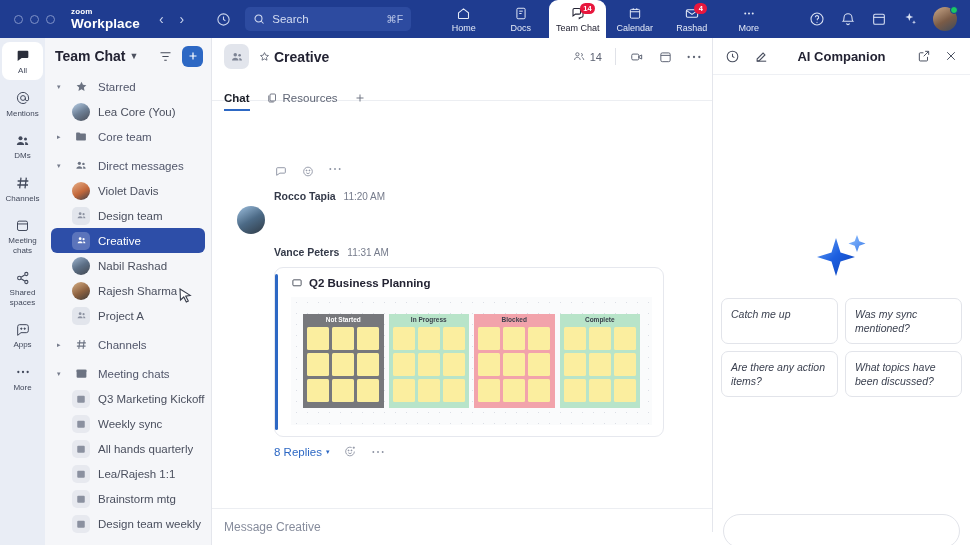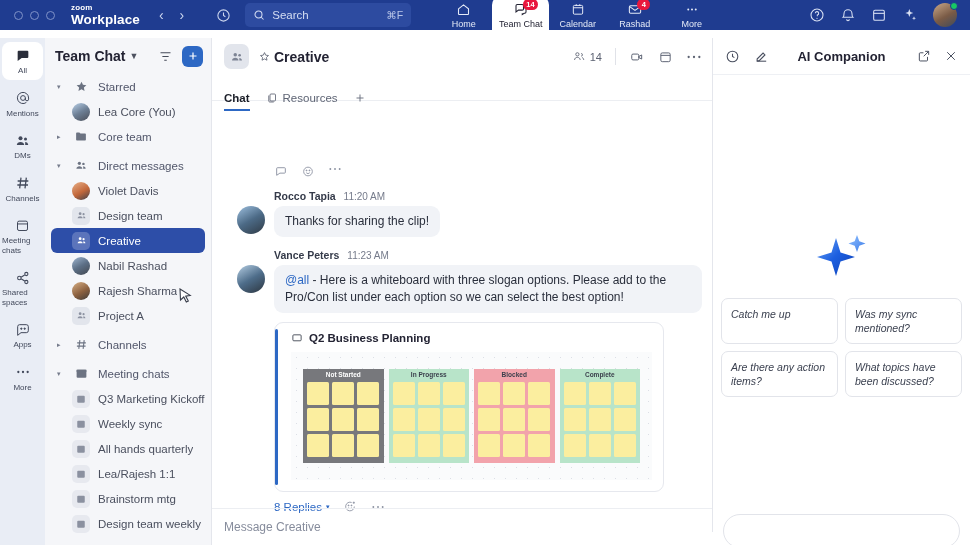--- a/index.html
+++ b/index.html
@@ -5,21 +5,21 @@
   * { box-sizing: border-box; margin: 0; padding: 0; }
   html, body { width: 970px; height: 545px; overflow: hidden; }
   body {
     font-family: "Liberation Sans", sans-serif;
     font-size: 12px;
     color: #232333;
     background: #ffffff;
   }
   
   #topbar {
-    position: absolute; left: 0; top: 0; width: 970px; height: 30px;
+    position: absolute; left: 0; top: 0; width: 970px; height: 38px;
     background: #1e3a8f;
     display: flex; align-items: center;
   }
   #topbar.blue { background: #1f3c90; }
   .win-dots { display: flex; gap: 7px; margin-left: 14px; }
   .win-dot { width: 9px; height: 9px; border-radius: 50%; border: 1.3px solid #7f92c8; }
   .zoom-logo { margin-left: 16px; color: #fff; line-height: 1.0; }
   .zoom-logo .z1 { font-size: 8px; font-weight: bold; letter-spacing: .2px; display:block; }
   .zoom-logo .z2 { font-size: 13.5px; font-weight: bold; letter-spacing: .1px; display:block; margin-top:1px;}
   .navarrows { display: flex; align-items: center; gap: 16px; margin-left: 19px; color: #cdd7ef; }
@@ -53,21 +53,21 @@
   .avatar-top .im { width: 24px; height: 24px; border-radius: 50%; background: linear-gradient(150deg,#caa98a,#7a5b46 55%,#3e4a5b); display:block;}
   .avatar-top .dot { position: absolute; right: -1px; top: -1px; width: 8px; height: 8px; border-radius: 50%; background: #17c964; border: 1.5px solid #1e3a8f; }
   
   #rail {
     position: absolute; left: 0; top: 38px; width: 45px; height: 507px;
     background: #e9edf5; padding-top: 4px;
   }
   .rail-item {
     width: 41px; margin: 0 auto 5px; padding: 5px 0 4px;
     display: flex; flex-direction: column; align-items: center; gap: 2px;
-    color: #42495b; font-size: 8px; border-radius: 8px; cursor: pointer; 
+    color: #42495b; font-size: 8px; border-radius: 8px; cursor: pointer; text-align:center;
     line-height: 9.5px;
   }
   .rail-item .ic { height: 17px; display: flex; align-items: center; }
   .rail-item.active { background: #fff; }
   
   #sidebar {
     position: absolute; left: 45px; top: 38px; width: 167px; height: 507px;
     background: #f5f6f9; border-right: 1px solid #e4e6ec; overflow: hidden;
   }
   .sb-head { display: flex; align-items: center; height: 36px; padding: 0 8px 0 10px; }
@@ -192,20 +192,29 @@
 
   <div class="center-tabs">
     <div class="ctab">
       <span class="ic">
         <svg width="15" height="15" viewBox="0 0 24 24" fill="none" stroke="currentColor" stroke-width="1.7">
             <path d="M4 11l8-6.5 8 6.5v8a1 1 0 01-1 1H5a1 1 0 01-1-1z"></path>
           </svg>
       </span>
       <span>Home</span>
     </div>
+    <div class="ctab">
+      <span class="ic">
+        <svg width="14" height="15" viewBox="0 0 24 24" fill="none" stroke="currentColor" stroke-width="1.7">
+            <rect x="5" y="3" width="14" height="18" rx="2"></rect>
+            <path d="M9 8h6M9 12h4"></path>
+          </svg>
+      </span>
+      <span>Docs</span>
+    </div>
     <div class="ctab active">
       <span class="badge">14</span>
       <span class="ic">
         <svg width="16" height="15" viewBox="0 0 24 24" fill="none" stroke="currentColor" stroke-width="1.7">
             <path d="M4 6a2 2 0 012-2h8a2 2 0 012 2v5a2 2 0 01-2 2H8l-4 3z"></path>
             <path d="M16 9h2a2 2 0 012 2v5a2 2 0 01-2 2h-1l-3 2v-2"></path>
           </svg>
       </span>
       <span>Team Chat</span>
     </div>
@@ -635,32 +644,27 @@
       </span>
     </div>
 
     <div class="msg">
       <div class="msg-meta">
         <span class="nm">Rocco Tapia</span>
         <span class="tm">11:20 AM</span>
       </div>
       <div class="msg-body">
         <span class="m-av" style="background:linear-gradient(150deg,#9ec0df,#4c6a86 50%,#2f3a45)"></span>
-        <span class="bubble">Thanks for sharing the clip!</span>
       </div>
     </div>
 
     <div class="msg">
       <div class="msg-meta">
         <span class="nm">Vance Peters</span>
-        <span class="tm">11:23 AM</span>
-      </div>
-      <div class="msg-body">
-        <span class="m-av" style="background:linear-gradient(150deg,#b6cfe4,#4e6d8a 50%,#2c353f)"></span>
-        <span class="bubble wide"><span class="mention">@all</span><span> - Here is a whiteboard with three slogan options. Please add to the Pro/Con list under each option so we can select the best option!</span></span>
+        <span class="tm">11:31 AM</span>
       </div>
     </div>
 
     <div class="wb-card">
       <span class="wb-bar"></span>
       <div class="wb-title">
         <span>
           <svg width="12" height="11" viewBox="0 0 24 24" fill="none" stroke="#3a3f4c" stroke-width="1.9">
               <rect x="3" y="4" width="18" height="13" rx="2"></rect>
             </svg>

